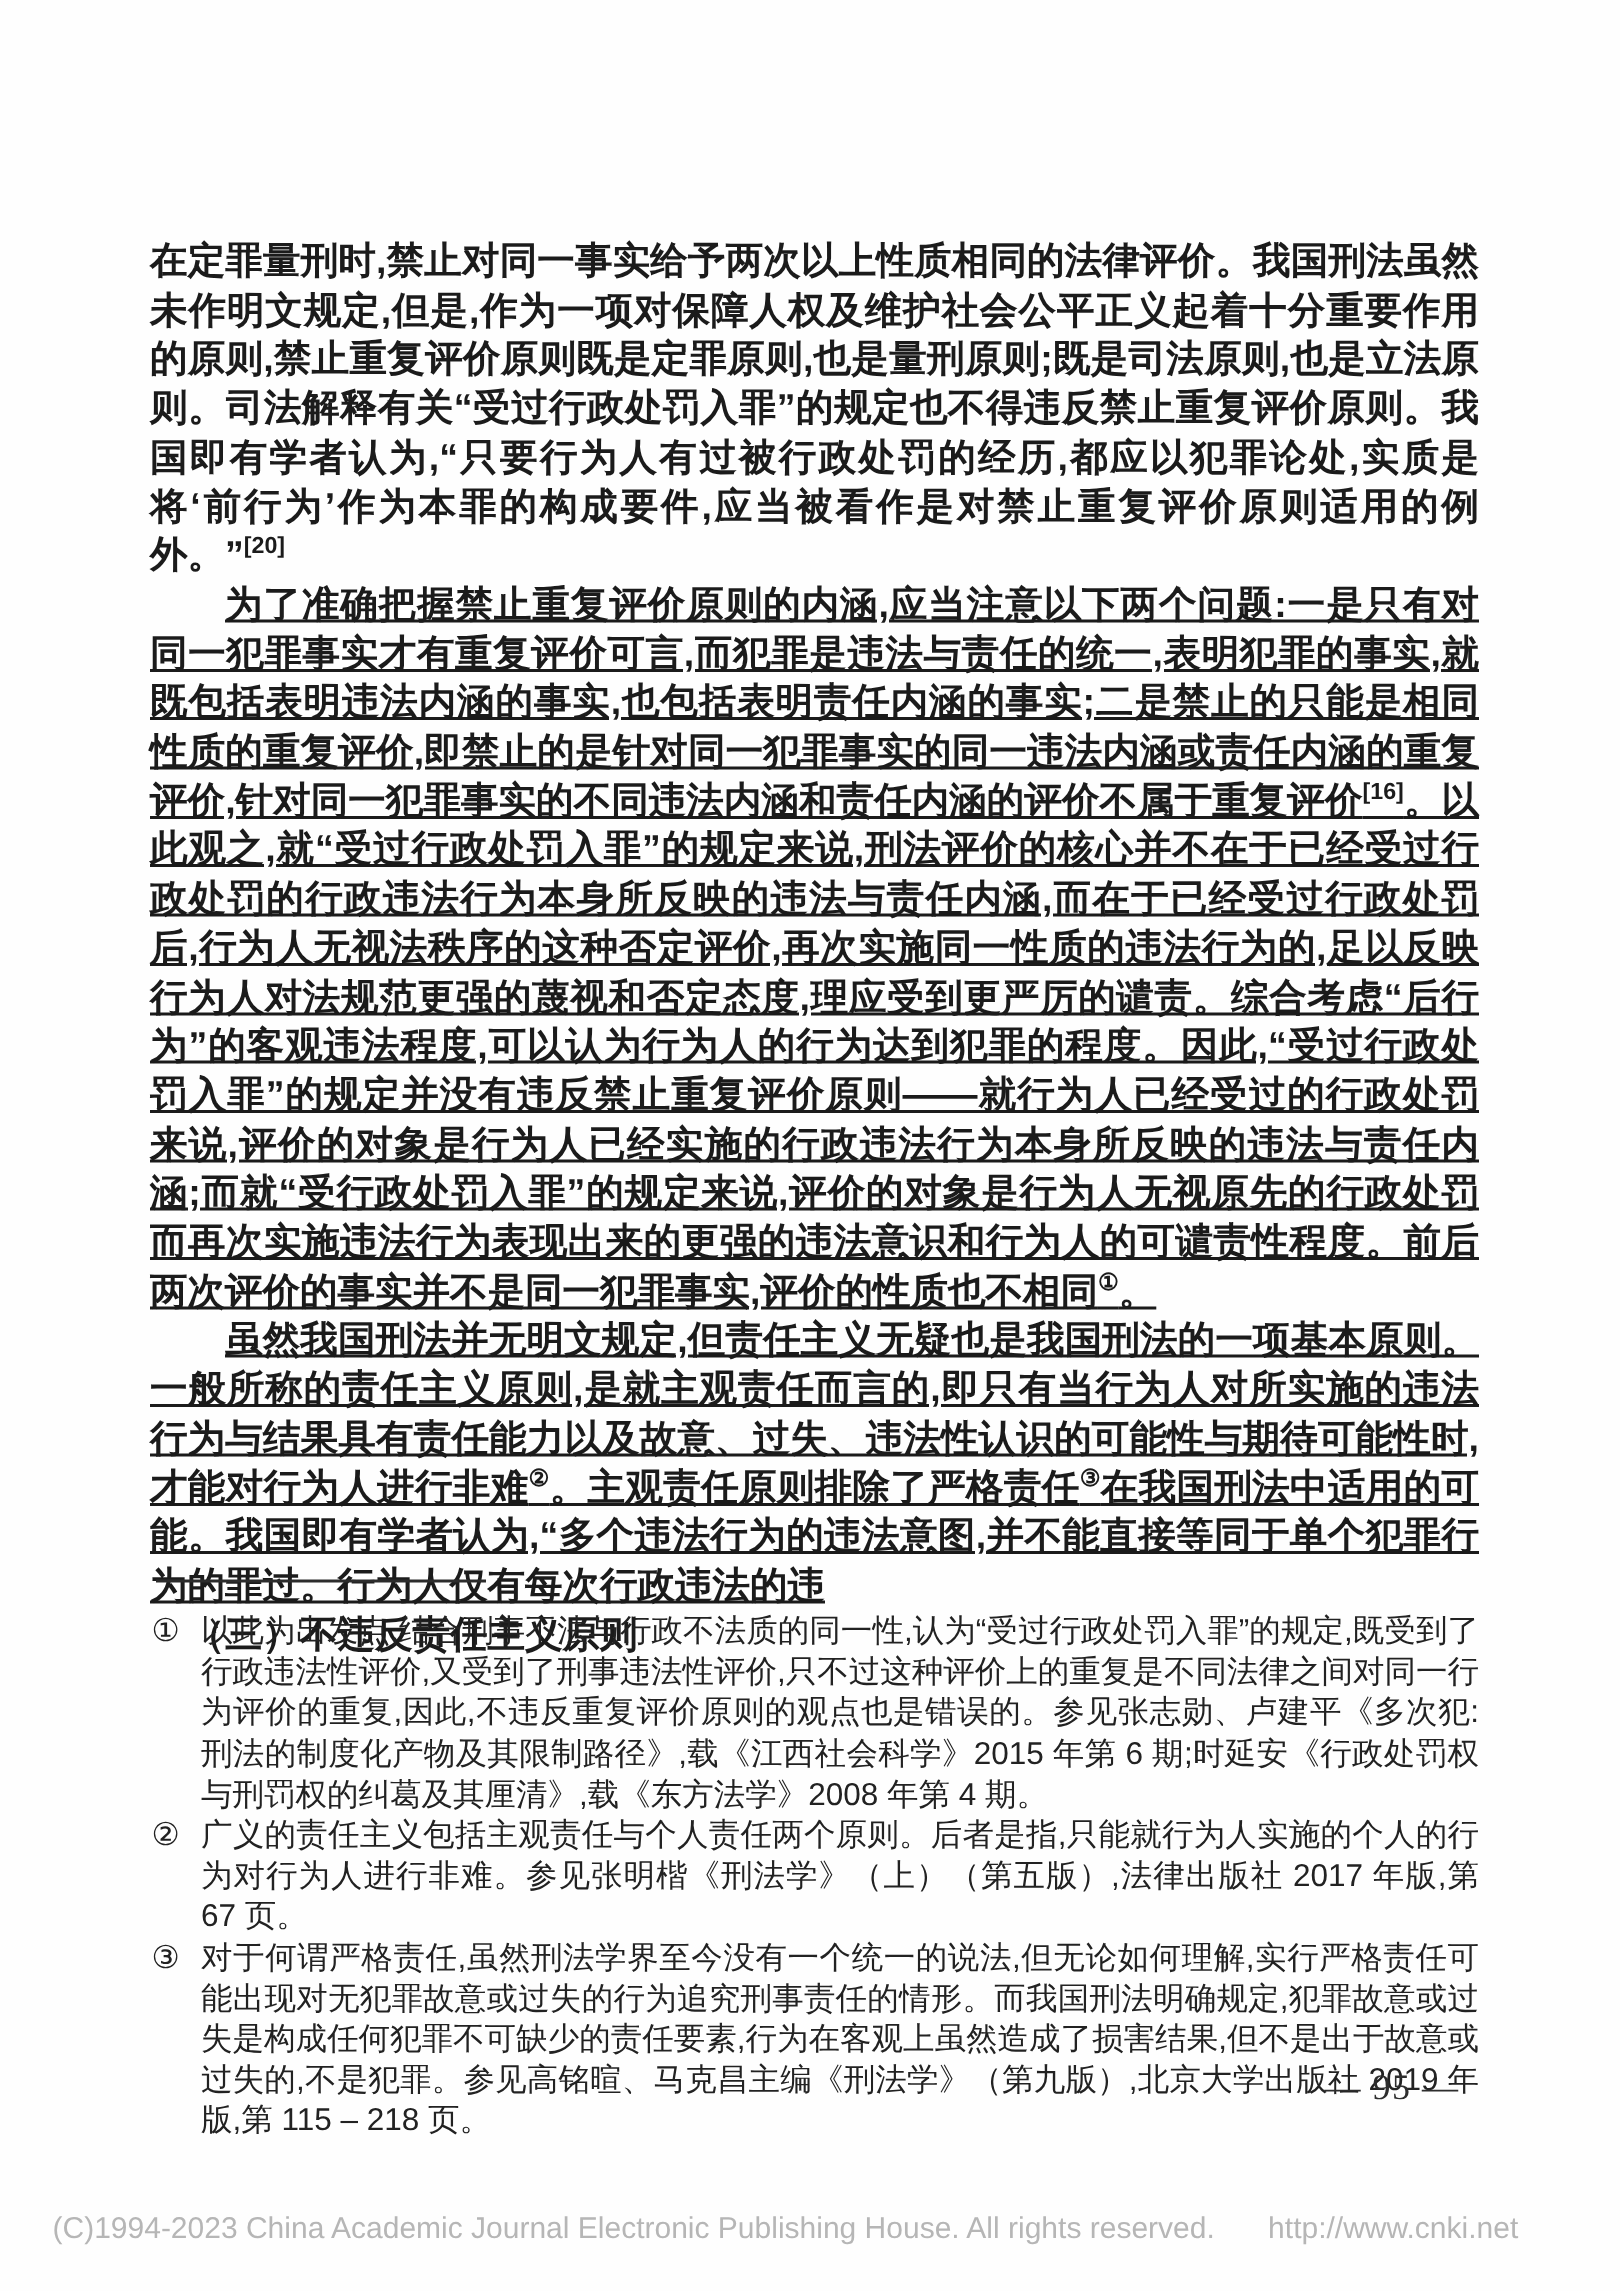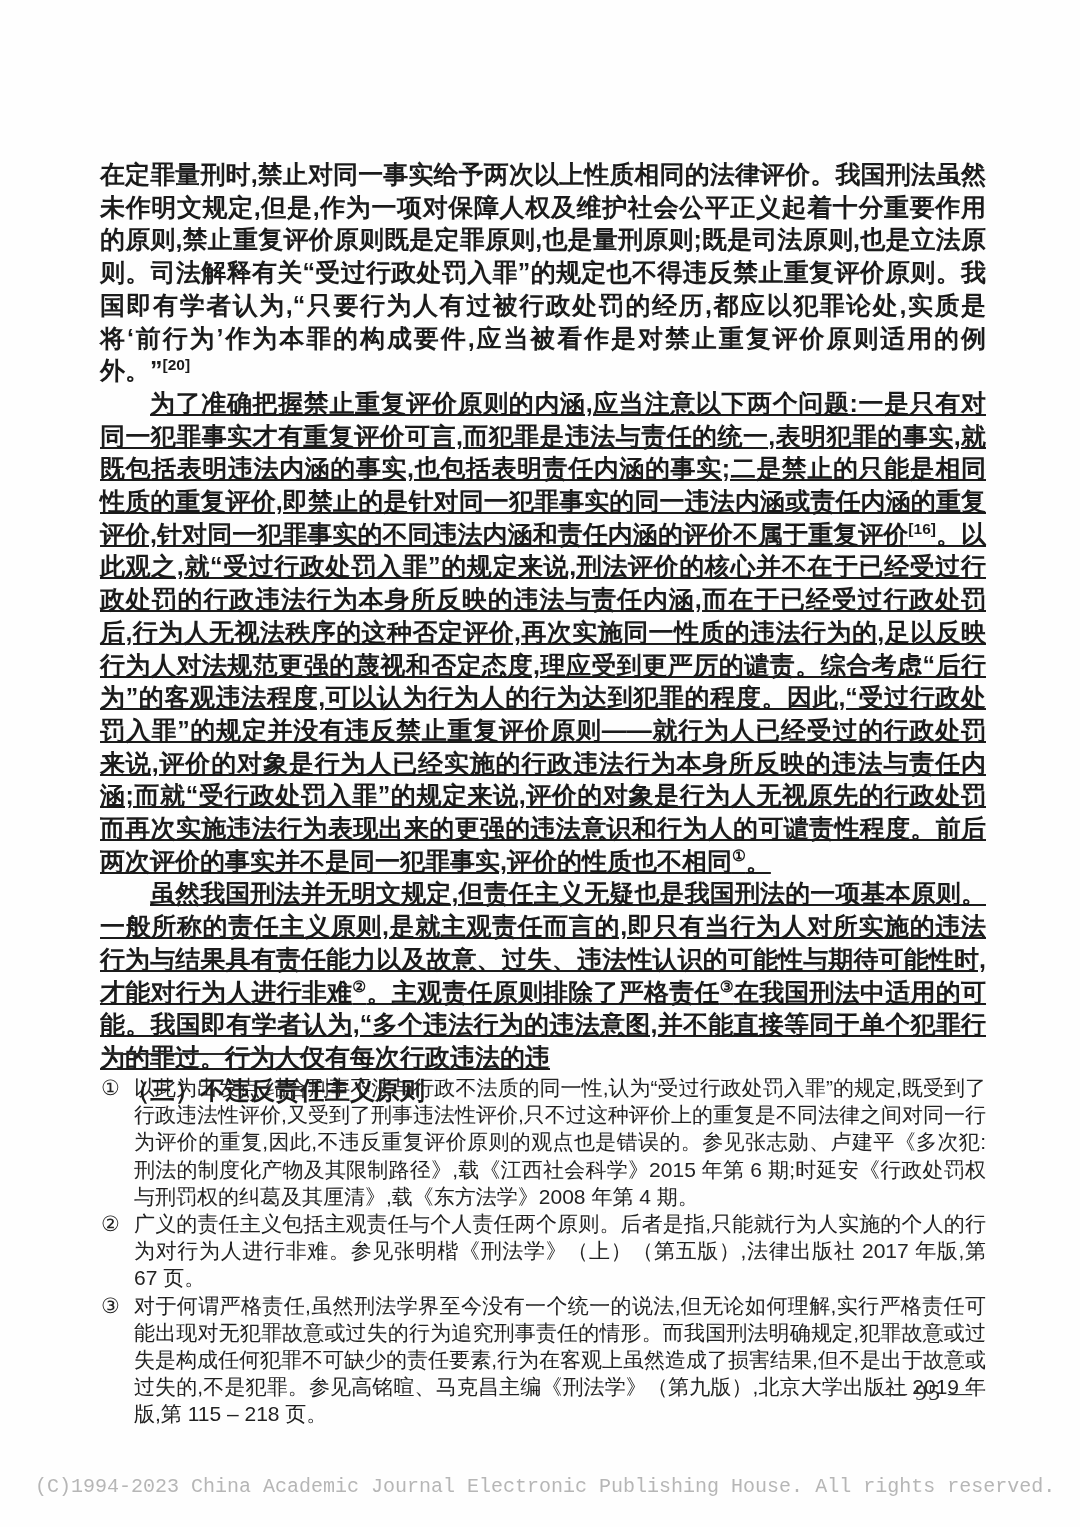--- a/index.html
+++ b/index.html
@@ -70,21 +70,21 @@
     font-family: "Liberation Serif", serif;
     font-size: 24px;
     color: #2d2d2d;
     letter-spacing: 1px;
   }
   .scan-footer {
     position: absolute;
     left: 35px;
     top: 1475px;
     width: 1010px;
-    font-family: Liberation Mono, monospace;
+    font-family: Liberation Sans, sans-serif;
     font-size: 20px;
     color: #b6b6b6;
     white-space: nowrap;
   }
   .scan-footer .footer-url { margin-left: 30px; }
 </style>
 </head>
 <body>
 
 <div class="page">

